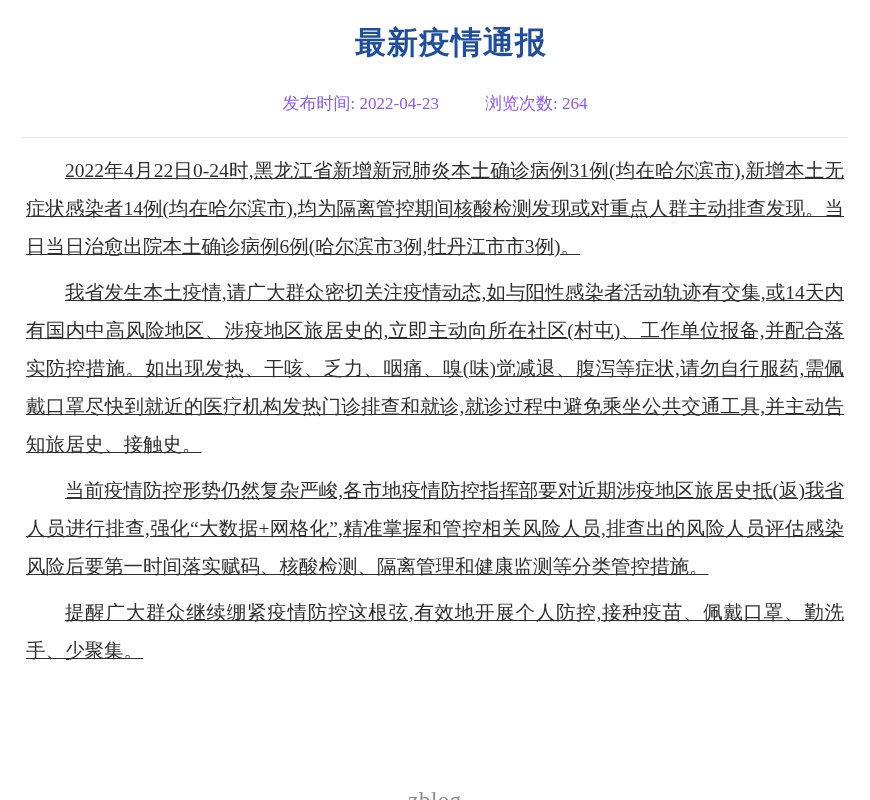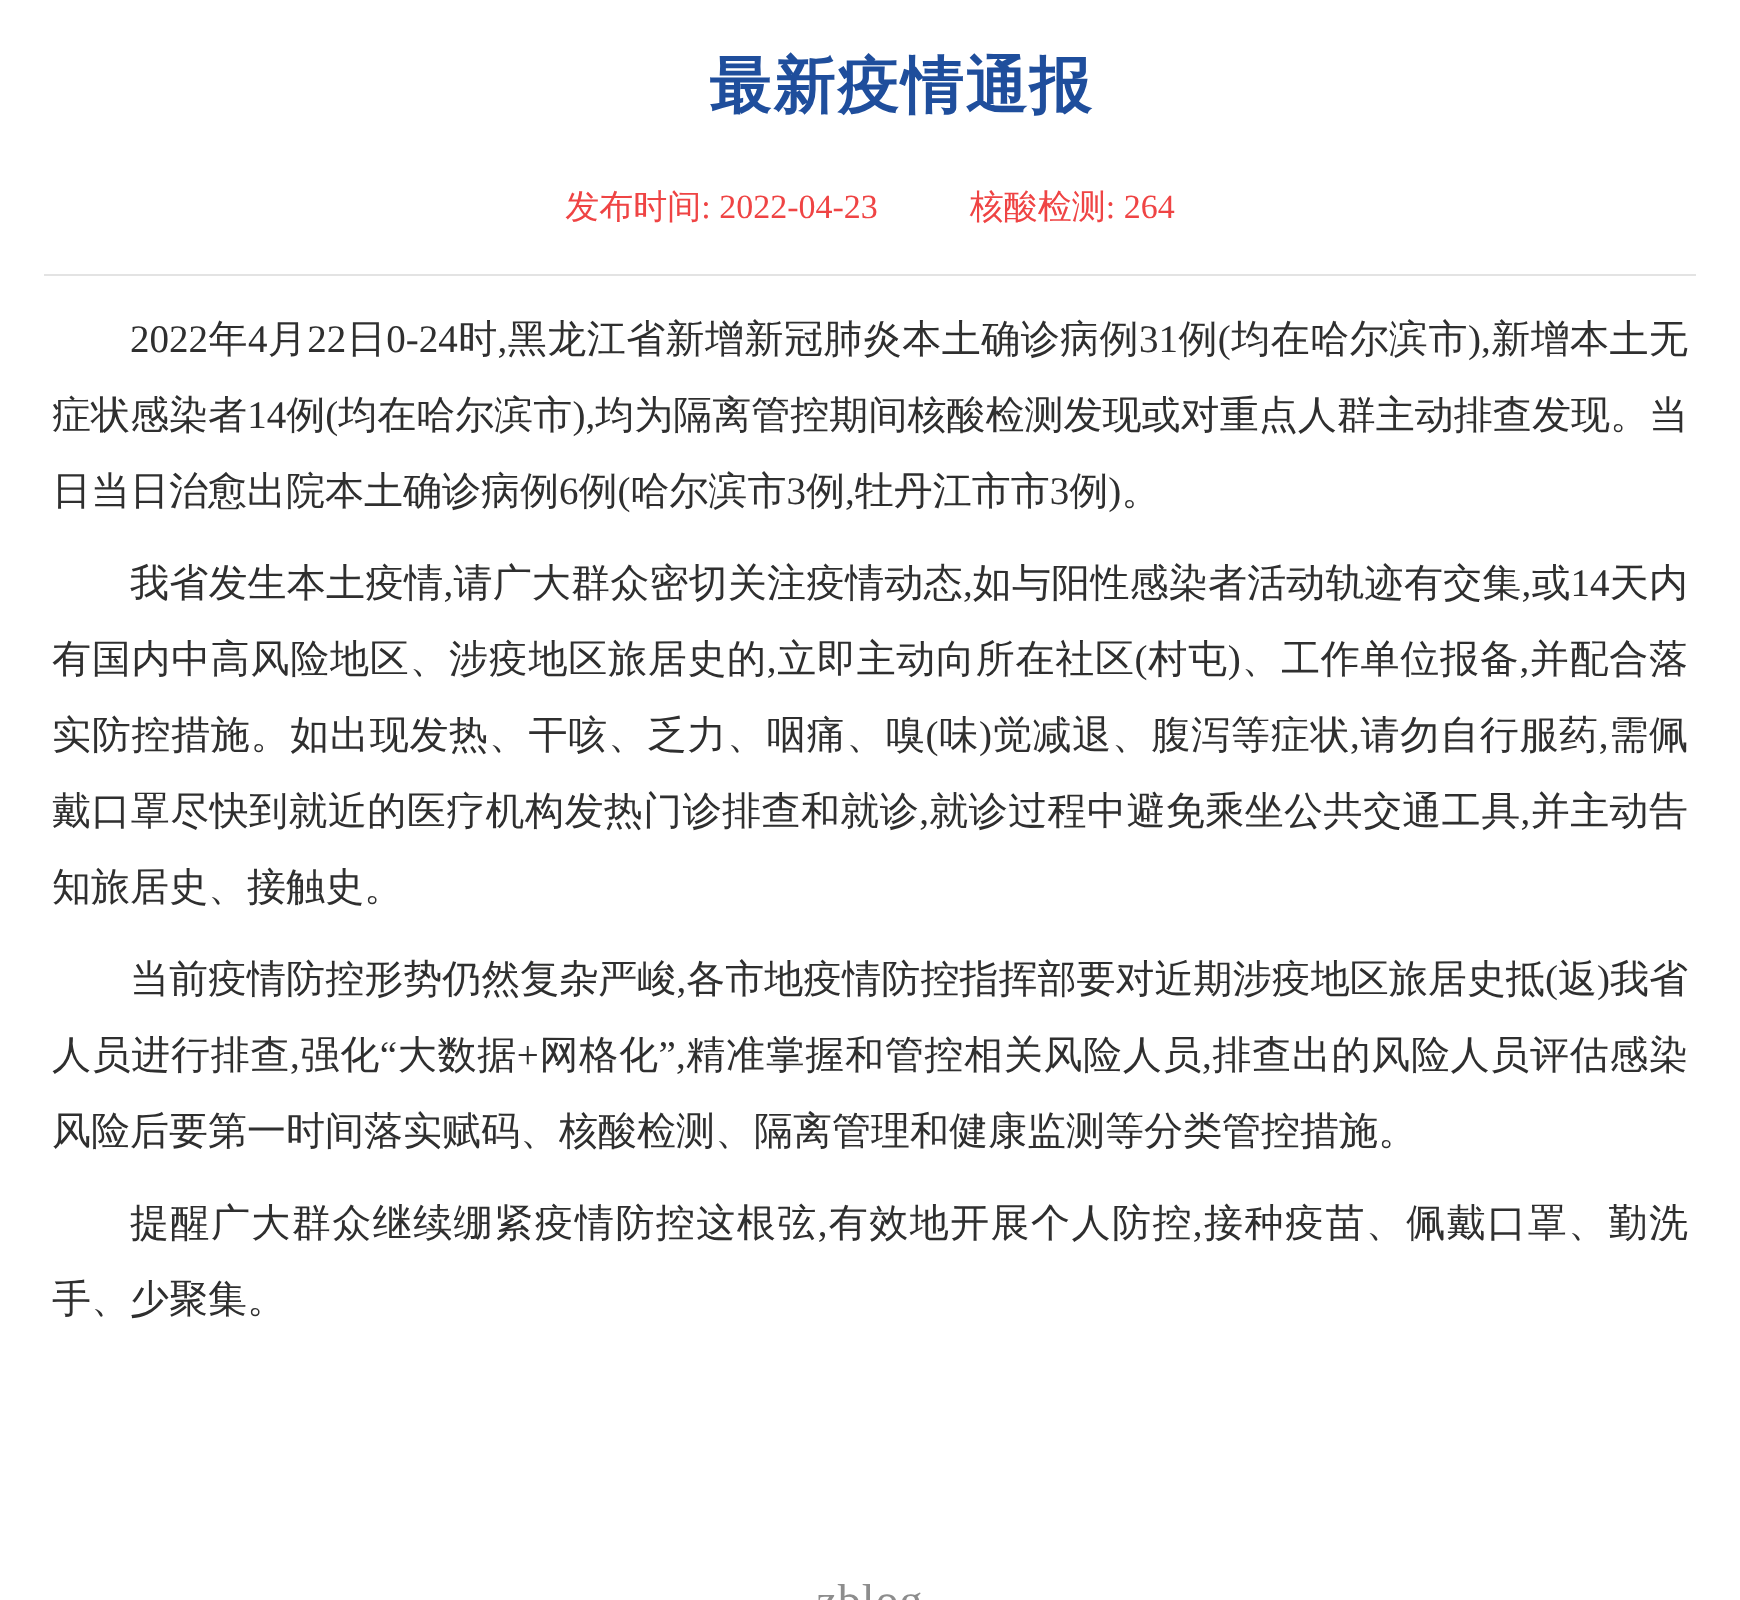--- a/index.html
+++ b/index.html
@@ -31,21 +31,21 @@
     margin: 22px 0 0 0;
     font-family: "DejaVu Sans", "Liberation Sans", sans-serif;
     padding-left: 32px;
   }
   .meta-row {
     display: flex;
     justify-content: center;
     align-items: center;
     gap: 46px;
     margin-top: 28px;
-    color: #ef4444;
+    color: #8b5cf6;
     font-size: 17px;
     font-family: "Liberation Serif", "DejaVu Serif", serif;
   }
   .meta-item {
     white-space: nowrap;
   }
   .divider {
     border-bottom: 1px solid #e3e3e3;
     margin: 22px 22px 0 22px;
   }
@@ -54,20 +54,21 @@
     padding-top: 14px;
     font-size: 19.5px;
     line-height: 38px;
     color: #2f2f2f;
     text-align: justify;
     text-justify: inter-ideograph;
   }
   .content p {
     margin: 0 0 8px 0;
     text-indent: 2em;
+    text-decoration: underline;
   }
   .watermark {
     position: absolute;
     left: 0;
     right: 0;
     bottom: 8px;
     text-align: center;
     color: #8d8d8d;
     font-size: 23px;
     font-family: "Liberation Serif", "DejaVu Serif", serif;
@@ -89,21 +90,21 @@
 <div class="page">
 
   <h1 class="article-title">最新疫情通报</h1>
 
   <div class="meta-row">
     <span class="meta-item">
       <span>发布时间:</span>
       <span>2022-04-23</span>
     </span>
     <span class="meta-item">
-      <span>核酸检测:</span>
+      <span>浏览次数:</span>
       <span>264</span>
     </span>
   </div>
 
   <div class="divider"></div>
 
   <div class="content">
     <p>2022年4月22日0-24时,黑龙江省新增新冠肺炎本土确诊病例31例(均在哈尔滨市),新增本土无症状感染者14例(均在哈尔滨市),均为隔离管控期间核酸检测发现或对重点人群主动排查发现。当日当日治愈出院本土确诊病例6例(哈尔滨市3例,牡丹江市市3例)。</p>
     <p>我省发生本土疫情,请广大群众密切关注疫情动态,如与阳性感染者活动轨迹有交集,或14天内有国内中高风险地区、涉疫地区旅居史的,立即主动向所在社区(村屯)、工作单位报备,并配合落实防控措施。如出现发热、干咳、乏力、咽痛、嗅(味)觉减退、腹泻等症状,请勿自行服药,需佩戴口罩尽快到就近的医疗机构发热门诊排查和就诊,就诊过程中避免乘坐公共交通工具,并主动告知旅居史、接触史。</p>
     <p>当前疫情防控形势仍然复杂严峻,各市地疫情防控指挥部要对近期涉疫地区旅居史抵(返)我省人员进行排查,强化“大数据+网格化”,精准掌握和管控相关风险人员,排查出的风险人员评估感染风险后要第一时间落实赋码、核酸检测、隔离管理和健康监测等分类管控措施。</p>

